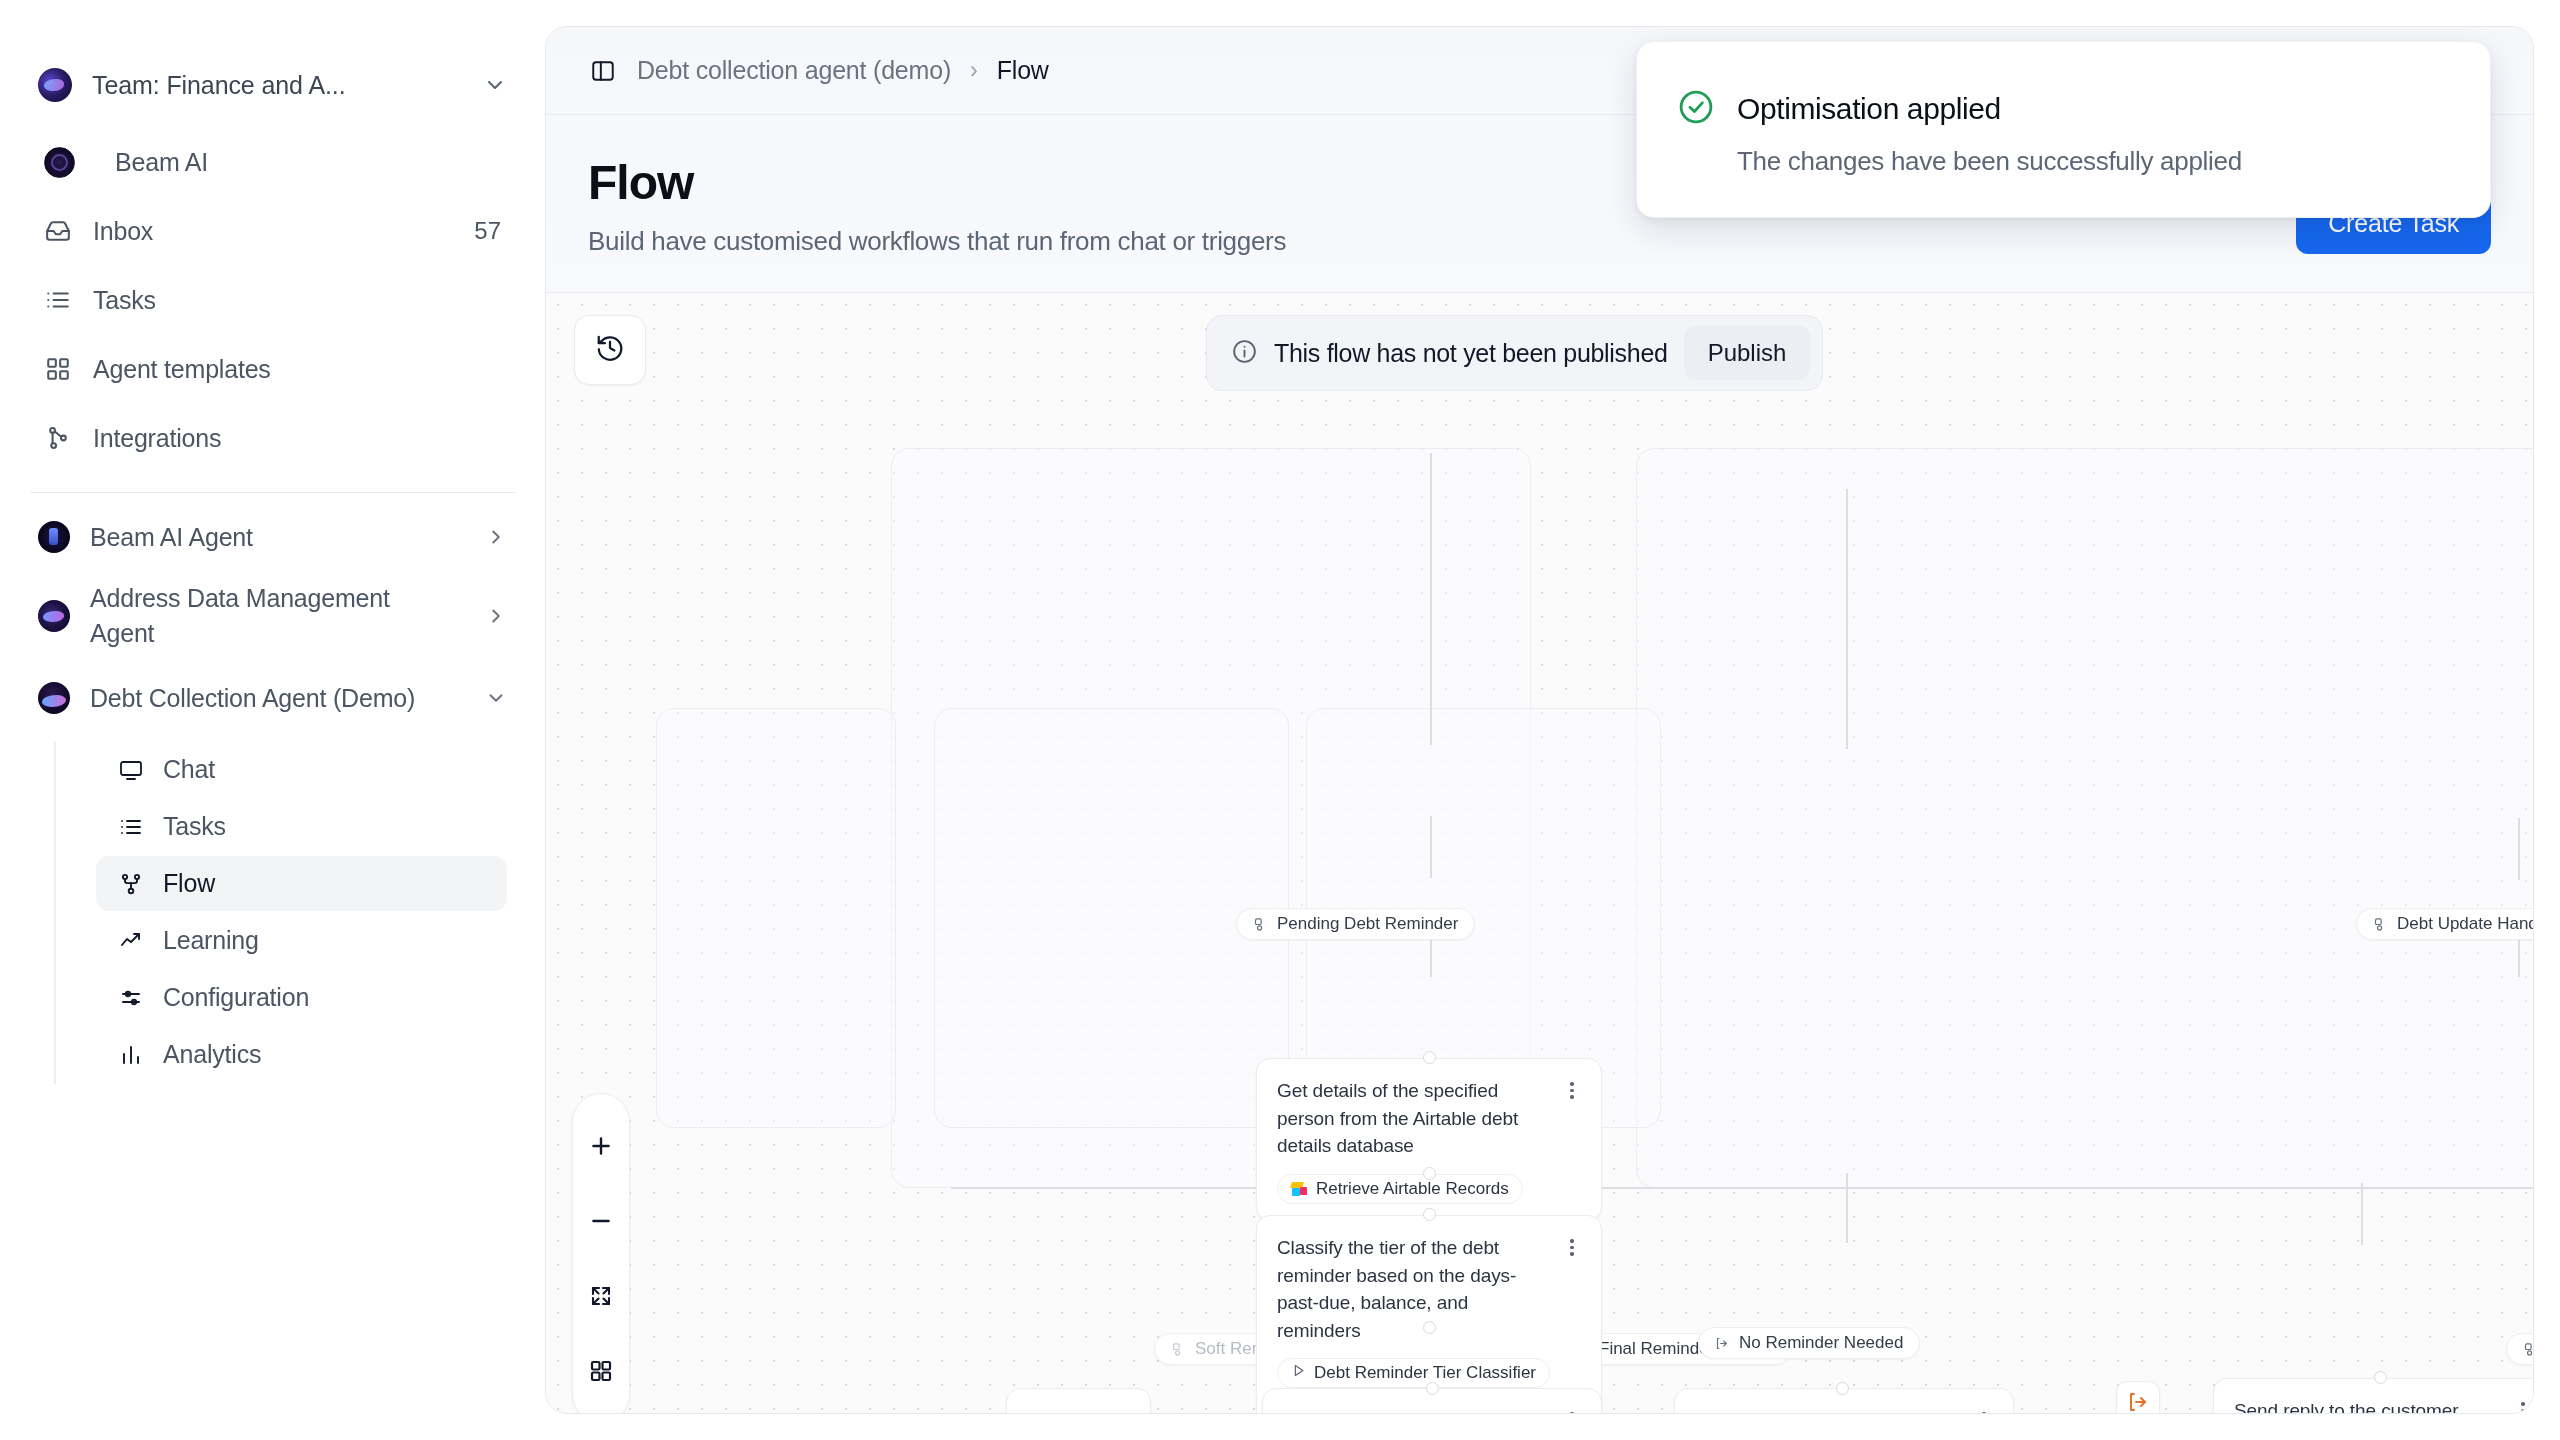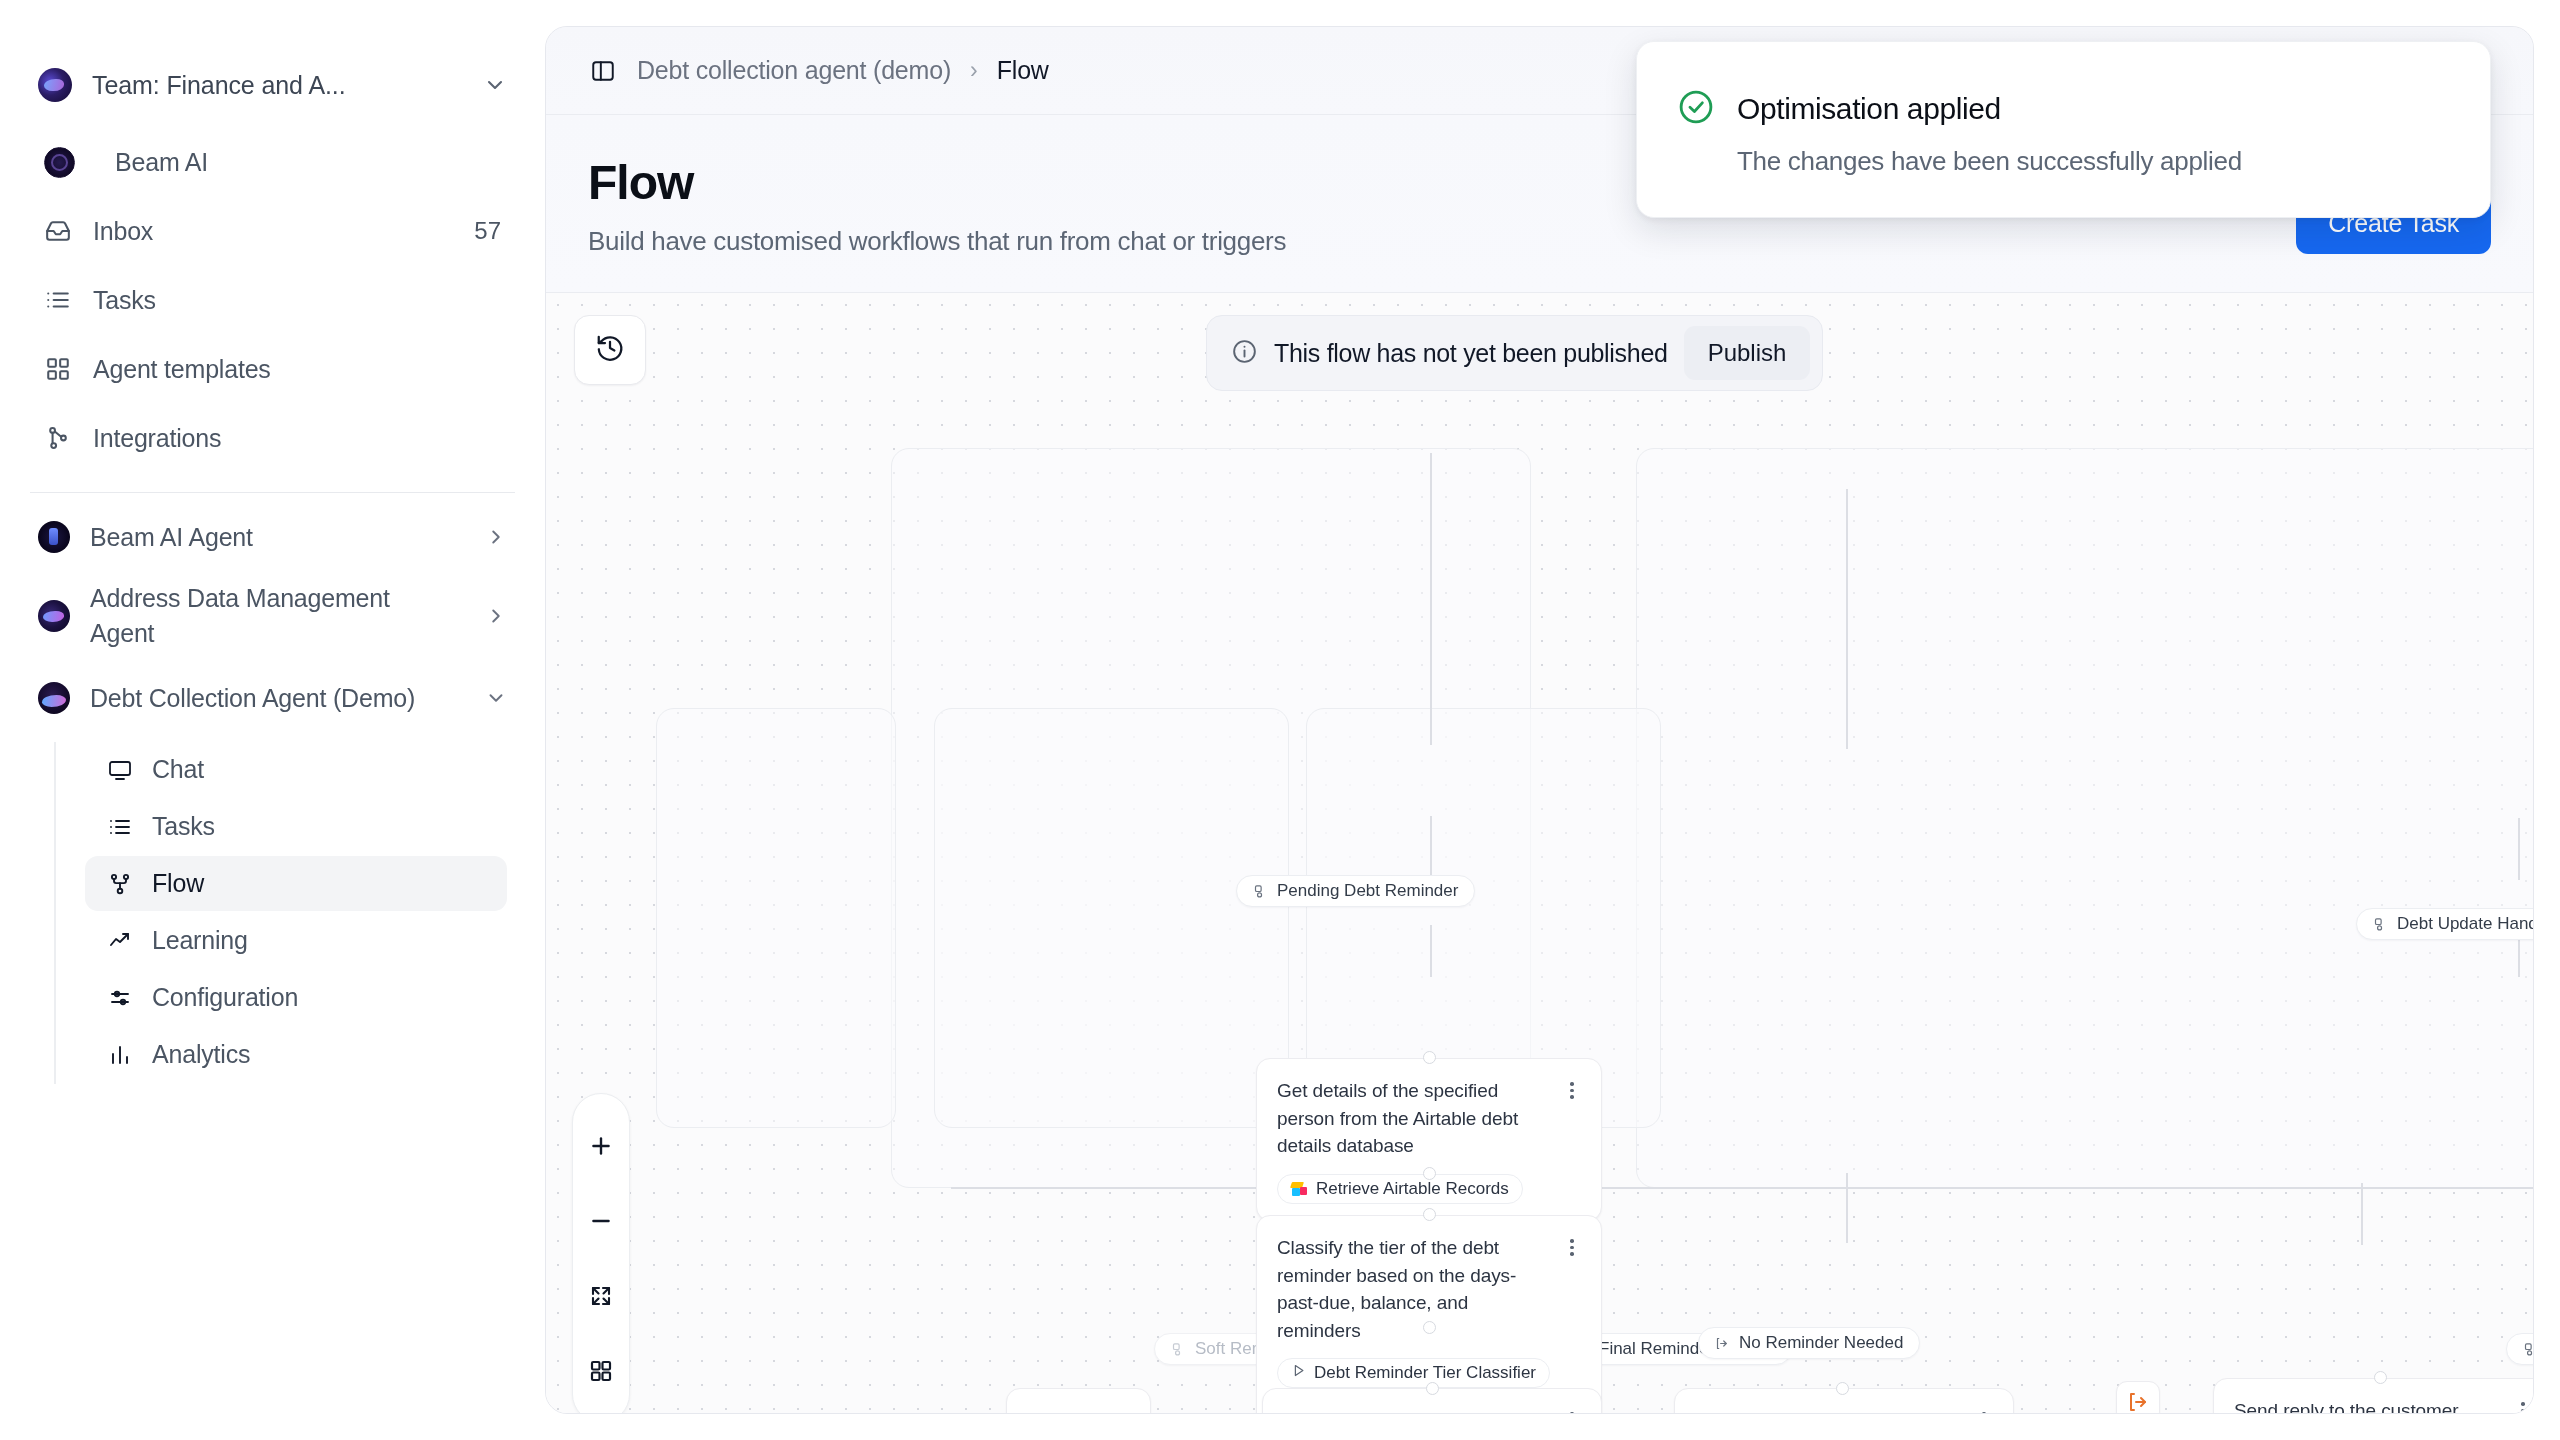--- a/index.html
+++ b/index.html
@@ -71,21 +71,21 @@
   .agent-item .nm { font-size:25px; color:#4b5563; line-height:1.38; letter-spacing:-.2px; max-width:350px;}
   .agent-item .ch { margin-left:auto; color:#6b7280; display:flex;}
   .ag-av { width:32px;height:32px;border-radius:50%;flex:0 0 32px; position:relative; overflow:hidden;}
   .ag-av.a1{ background: radial-gradient(circle at 50% 50%, #1c1742 0%, #0b0720 60%, #05030f 100%); }
   .ag-av.a1::after{content:"";position:absolute;left:11px;top:7px;width:9px;height:17px;background:linear-gradient(180deg,#6f8dff,#3a52c9);border-radius:3px;}
   .ag-av.a2{ background: radial-gradient(circle at 40% 45%, #3a2a7a 0%, #1b1140 50%, #0a0620 100%); }
   .ag-av.a2::after{content:"";position:absolute;left:5px;top:11px;width:21px;height:11px;background:linear-gradient(100deg,#6f9bff,#c160e0);border-radius:60% 40% 55% 45%;}
   .ag-av.a3{ background: radial-gradient(circle at 45% 40%, #2a1a4e 0%, #140b2c 55%, #070312 100%); }
   .ag-av.a3::after{content:"";position:absolute;left:4px;top:13px;width:24px;height:12px;background:linear-gradient(95deg,#5fa8ff,#d06ad6);border-radius:60% 40% 60% 40%;}
 
-  .subnav { margin-top: 18px; padding-left: 29px; border-left: 2px solid #eceef1; margin-left:16px;}
+  .subnav { margin-top: 18px; padding-left: 40px; border-left: 2px solid #eceef1; margin-left:16px;}
   .sub-item {
     display:flex; align-items:center; gap:19px; height:55px; cursor:pointer;
     border-radius: 13px; padding: 0 22px; margin-bottom:2px;
   }
   .sub-item.active { background:#f3f4f6; }
   .sub-item .ico{width:26px;height:26px;display:flex;align-items:center;justify-content:center;color:#111827;flex:0 0 26px;}
   .sub-item .label{font-size:25px;color:#4b5563;letter-spacing:-.2px;}
   .sub-item.active .label{color:#111827;}
 
   
@@ -443,21 +443,21 @@
         <div class="edge v" style="left:884px; top:523px; height:62px;"></div>
         <div class="edge v" style="left:1972px; top:525px; height:62px;"></div>
         <div class="edge v" style="left:884px; top:632px; height:52px;"></div>
         <div class="edge v" style="left:1972px; top:636px; height:48px;"></div>
         <div class="edge v" style="left:884px; top:880px; height:70px;"></div>
         <div class="edge v" style="left:1300px; top:880px; height:70px;"></div>
         <div class="edge v" style="left:1815px; top:890px; height:62px;"></div>
 
         <div class="edge h" style="left:405px; top:894px; width:1800px;"></div>
 
-        <div class="grp-label" style="left:690px; top:582px;text-align:right;">
+        <div class="grp-label" style="left:690px; top:615px;text-align:right;">
           <svg width="15" height="15" viewBox="0 0 24 24" fill="none" stroke="#69727f" stroke-width="1.9">
               <rect x="4" y="3" width="9" height="9" rx="2"></rect>
               <circle cx="10.5" cy="17.5" r="3.2"></circle>
             </svg>
           <span>Pending Debt Reminder</span>
         </div>
         <div class="grp-label" style="left:1810px; top:615px;">
           <svg width="15" height="15" viewBox="0 0 24 24" fill="none" stroke="#69727f" stroke-width="1.9">
               <rect x="4" y="3" width="9" height="9" rx="2"></rect>
               <circle cx="10.5" cy="17.5" r="3.2"></circle>

